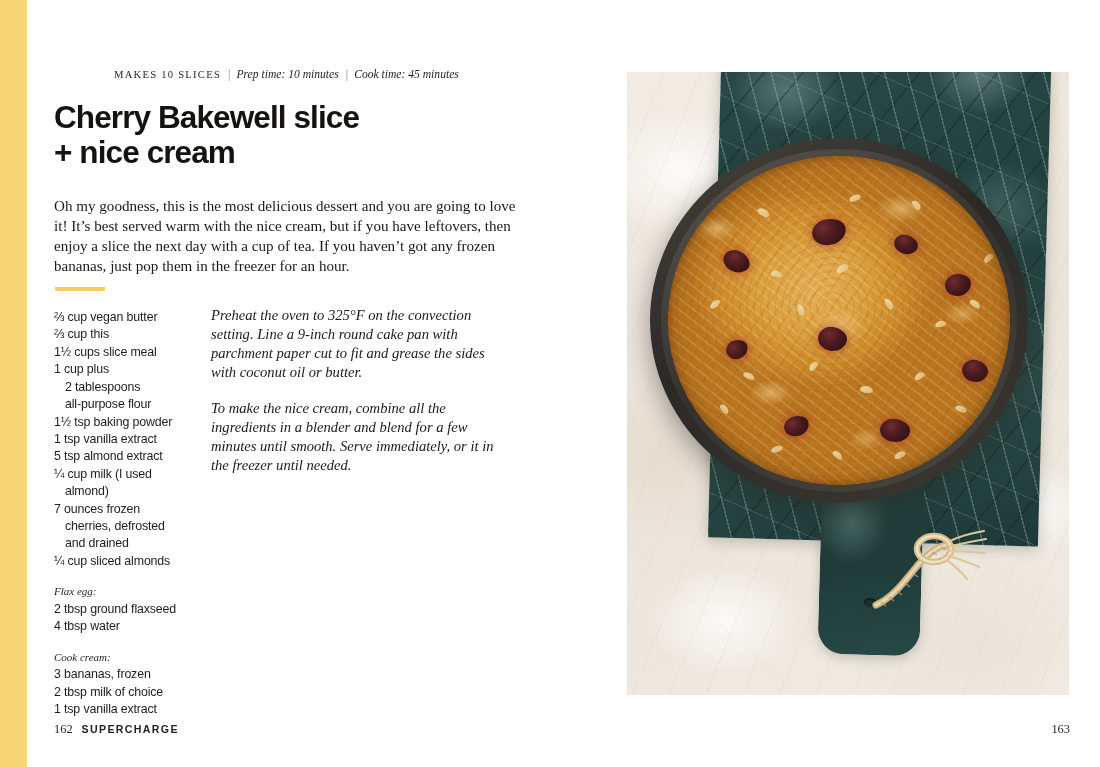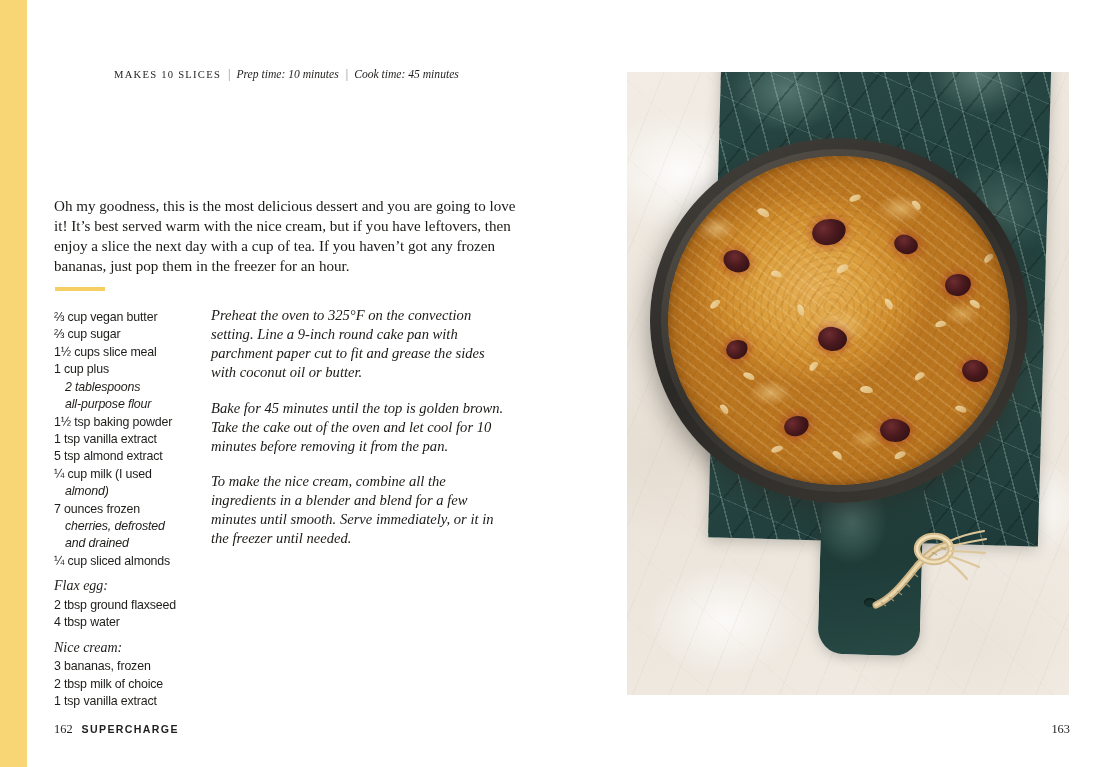--- a/index.html
+++ b/index.html
@@ -83,28 +83,28 @@
   .col-ing {
     position: absolute; left: 0; top: 0;
     width: 150px;
     font-family: "Liberation Sans", sans-serif;
     font-size: 12.4px;
     line-height: 1.405;
     color: #1f1d1a;
     letter-spacing: -0.15px;
   }
   .col-ing .ing { display: block; }
-  .col-ing .ing.cont { padding-left: 11px; font-style: italic; }
+  .col-ing .ing.cont { padding-left: 11px; }
   .col-ing .sub {
     display: block;
     font-family: "Liberation Serif", serif;
     font-style: italic;
-    font-size: 14px;
+    font-size: 11px;
     letter-spacing: 0;
-    margin-top: 6px;
+    margin-top: 14px;
     margin-bottom: 1px;
   }
 
   .col-method {
     position: absolute; left: 157px; top: -3px;
     width: 300px;
     font-size: 14.6px;
     line-height: 1.305;
     color: #1b1916;
   }
@@ -277,56 +277,57 @@
 
   <div class="spine"></div>
 
   <div class="text-page">
 
     <div class="meta-line">
       <span class="meta-makes">MAKES 10 SLICES</span><span class="meta-sep">|</span><span class="meta-it">Prep time: 10 minutes</span><span class="meta-sep">|</span><span class="meta-it">Cook time: 45 minutes</span>
     </div>
 
     <h1 class="recipe-title">
+      <span class="l1">Cherry Bakewell slice</span>
+      <span class="l2">+ nice cream</span>
     </h1>
 
     <p class="intro">Oh my goodness, this is the most delicious dessert and you are going to love it! It’s best served warm with the nice cream, but if you have leftovers, then enjoy a slice the next day with a cup of tea. If you haven’t got any frozen bananas, just pop them in the freezer for an hour.</p>
 
     <div class="rule"></div>
 
     <div class="cols">
 
       <div class="col-ing" id="ing-col">
           <span class="ing">⅔ cup vegan butter</span>
-          <span class="ing">⅔ cup sugar</span>
+          <span class="ing">⅔ cup this</span>
           <span class="ing">1½ cups slice meal</span>
           <span class="ing">1 cup plus</span>
           <span class="ing cont">2 tablespoons</span>
           <span class="ing cont">all-purpose flour</span>
           <span class="ing">1½ tsp baking powder</span>
           <span class="ing">1 tsp vanilla extract</span>
           <span class="ing">5 tsp almond extract</span>
           <span class="ing">¼ cup milk (I used</span>
           <span class="ing cont">almond)</span>
           <span class="ing">7 ounces frozen</span>
           <span class="ing cont">cherries, defrosted</span>
           <span class="ing cont">and drained</span>
           <span class="ing">¼ cup sliced almonds</span>
           <span class="sub">Flax egg:</span>
           <span class="ing">2 tbsp ground flaxseed</span>
           <span class="ing">4 tbsp water</span>
-          <span class="sub">Nice cream:</span>
+          <span class="sub">Cook cream:</span>
           <span class="ing">3 bananas, frozen</span>
           <span class="ing">2 tbsp milk of choice</span>
           <span class="ing">1 tsp vanilla extract</span>
         </div>
 
       <div class="col-method" id="method-col">
           <p>Preheat the oven to 325°F on the convection setting. Line a 9-inch round cake pan with parchment paper cut to fit and grease the sides with coconut oil or butter.</p>
-          <p>Bake for 45 minutes until the top is golden brown. Take the cake out of the oven and let cool for 10 minutes before removing it from the pan.</p>
           <p>To make the nice cream, combine all the ingredients in a blender and blend for a few minutes until smooth. Serve immediately, or it in the freezer until needed.</p>
         </div>
 
     </div>
   </div>
 
   <div class="folio-left">
     <span>162</span><span class="label">SUPERCHARGE</span>
   </div>
   <div class="folio-right">

